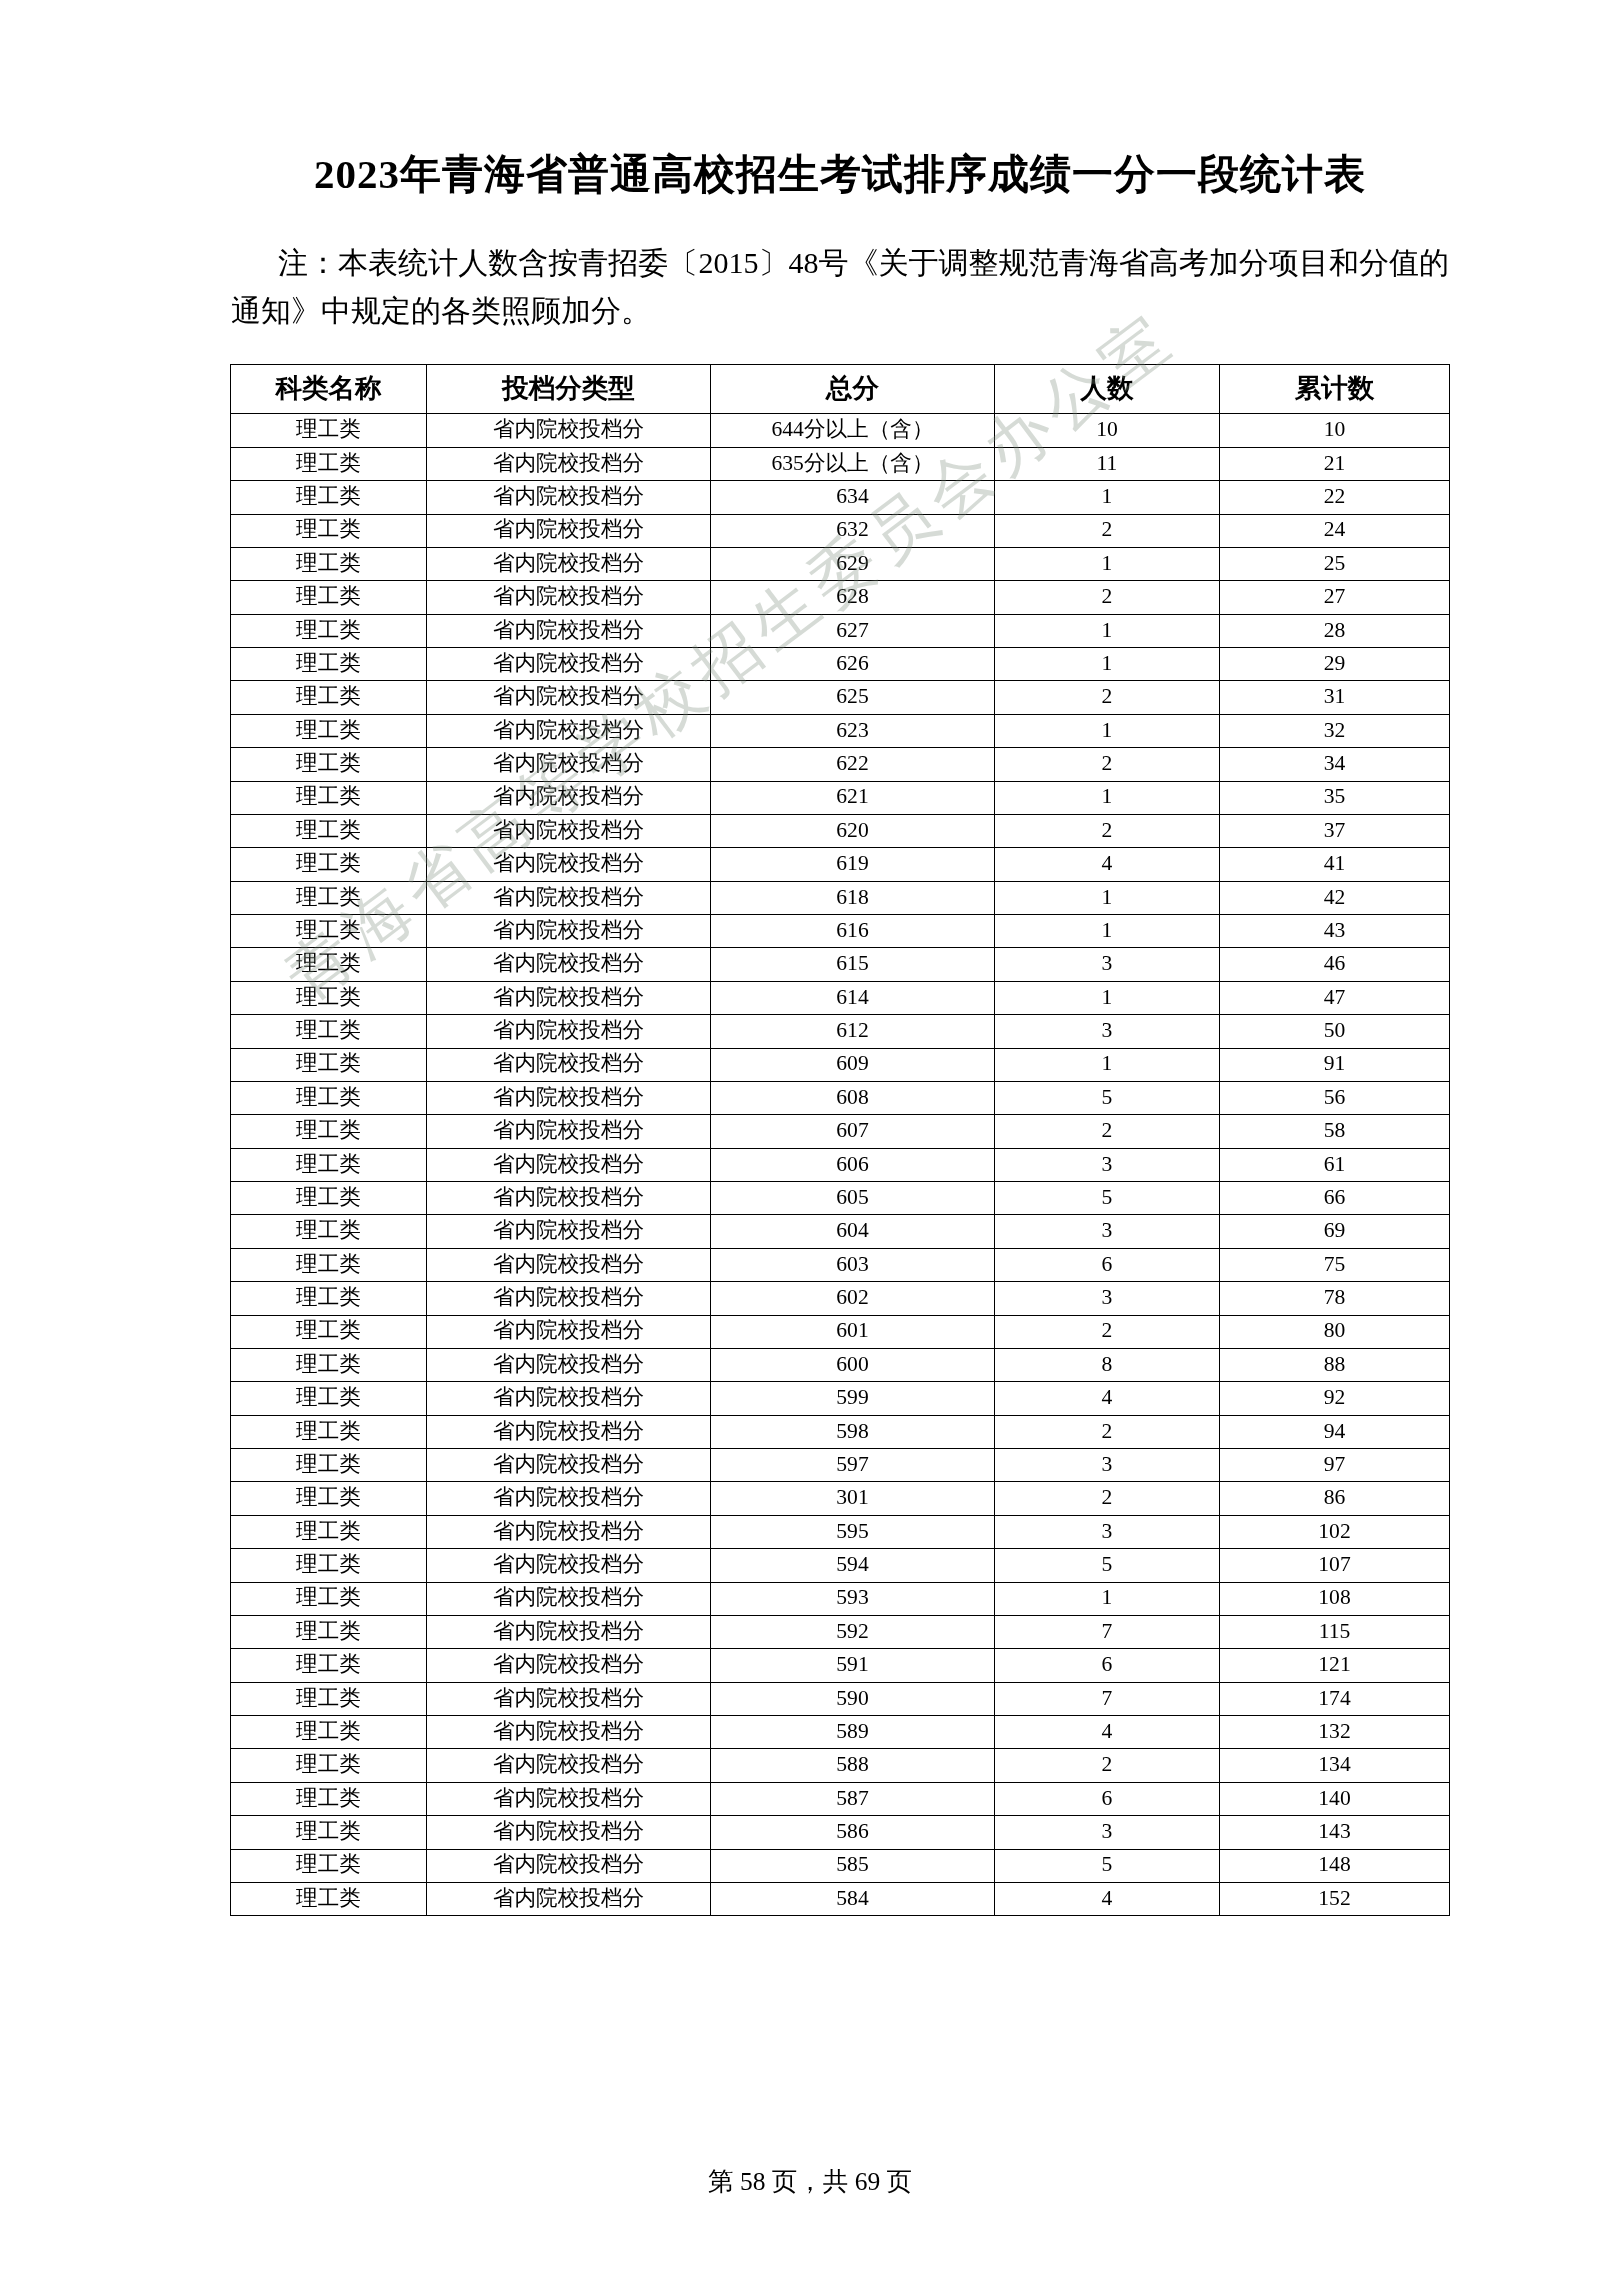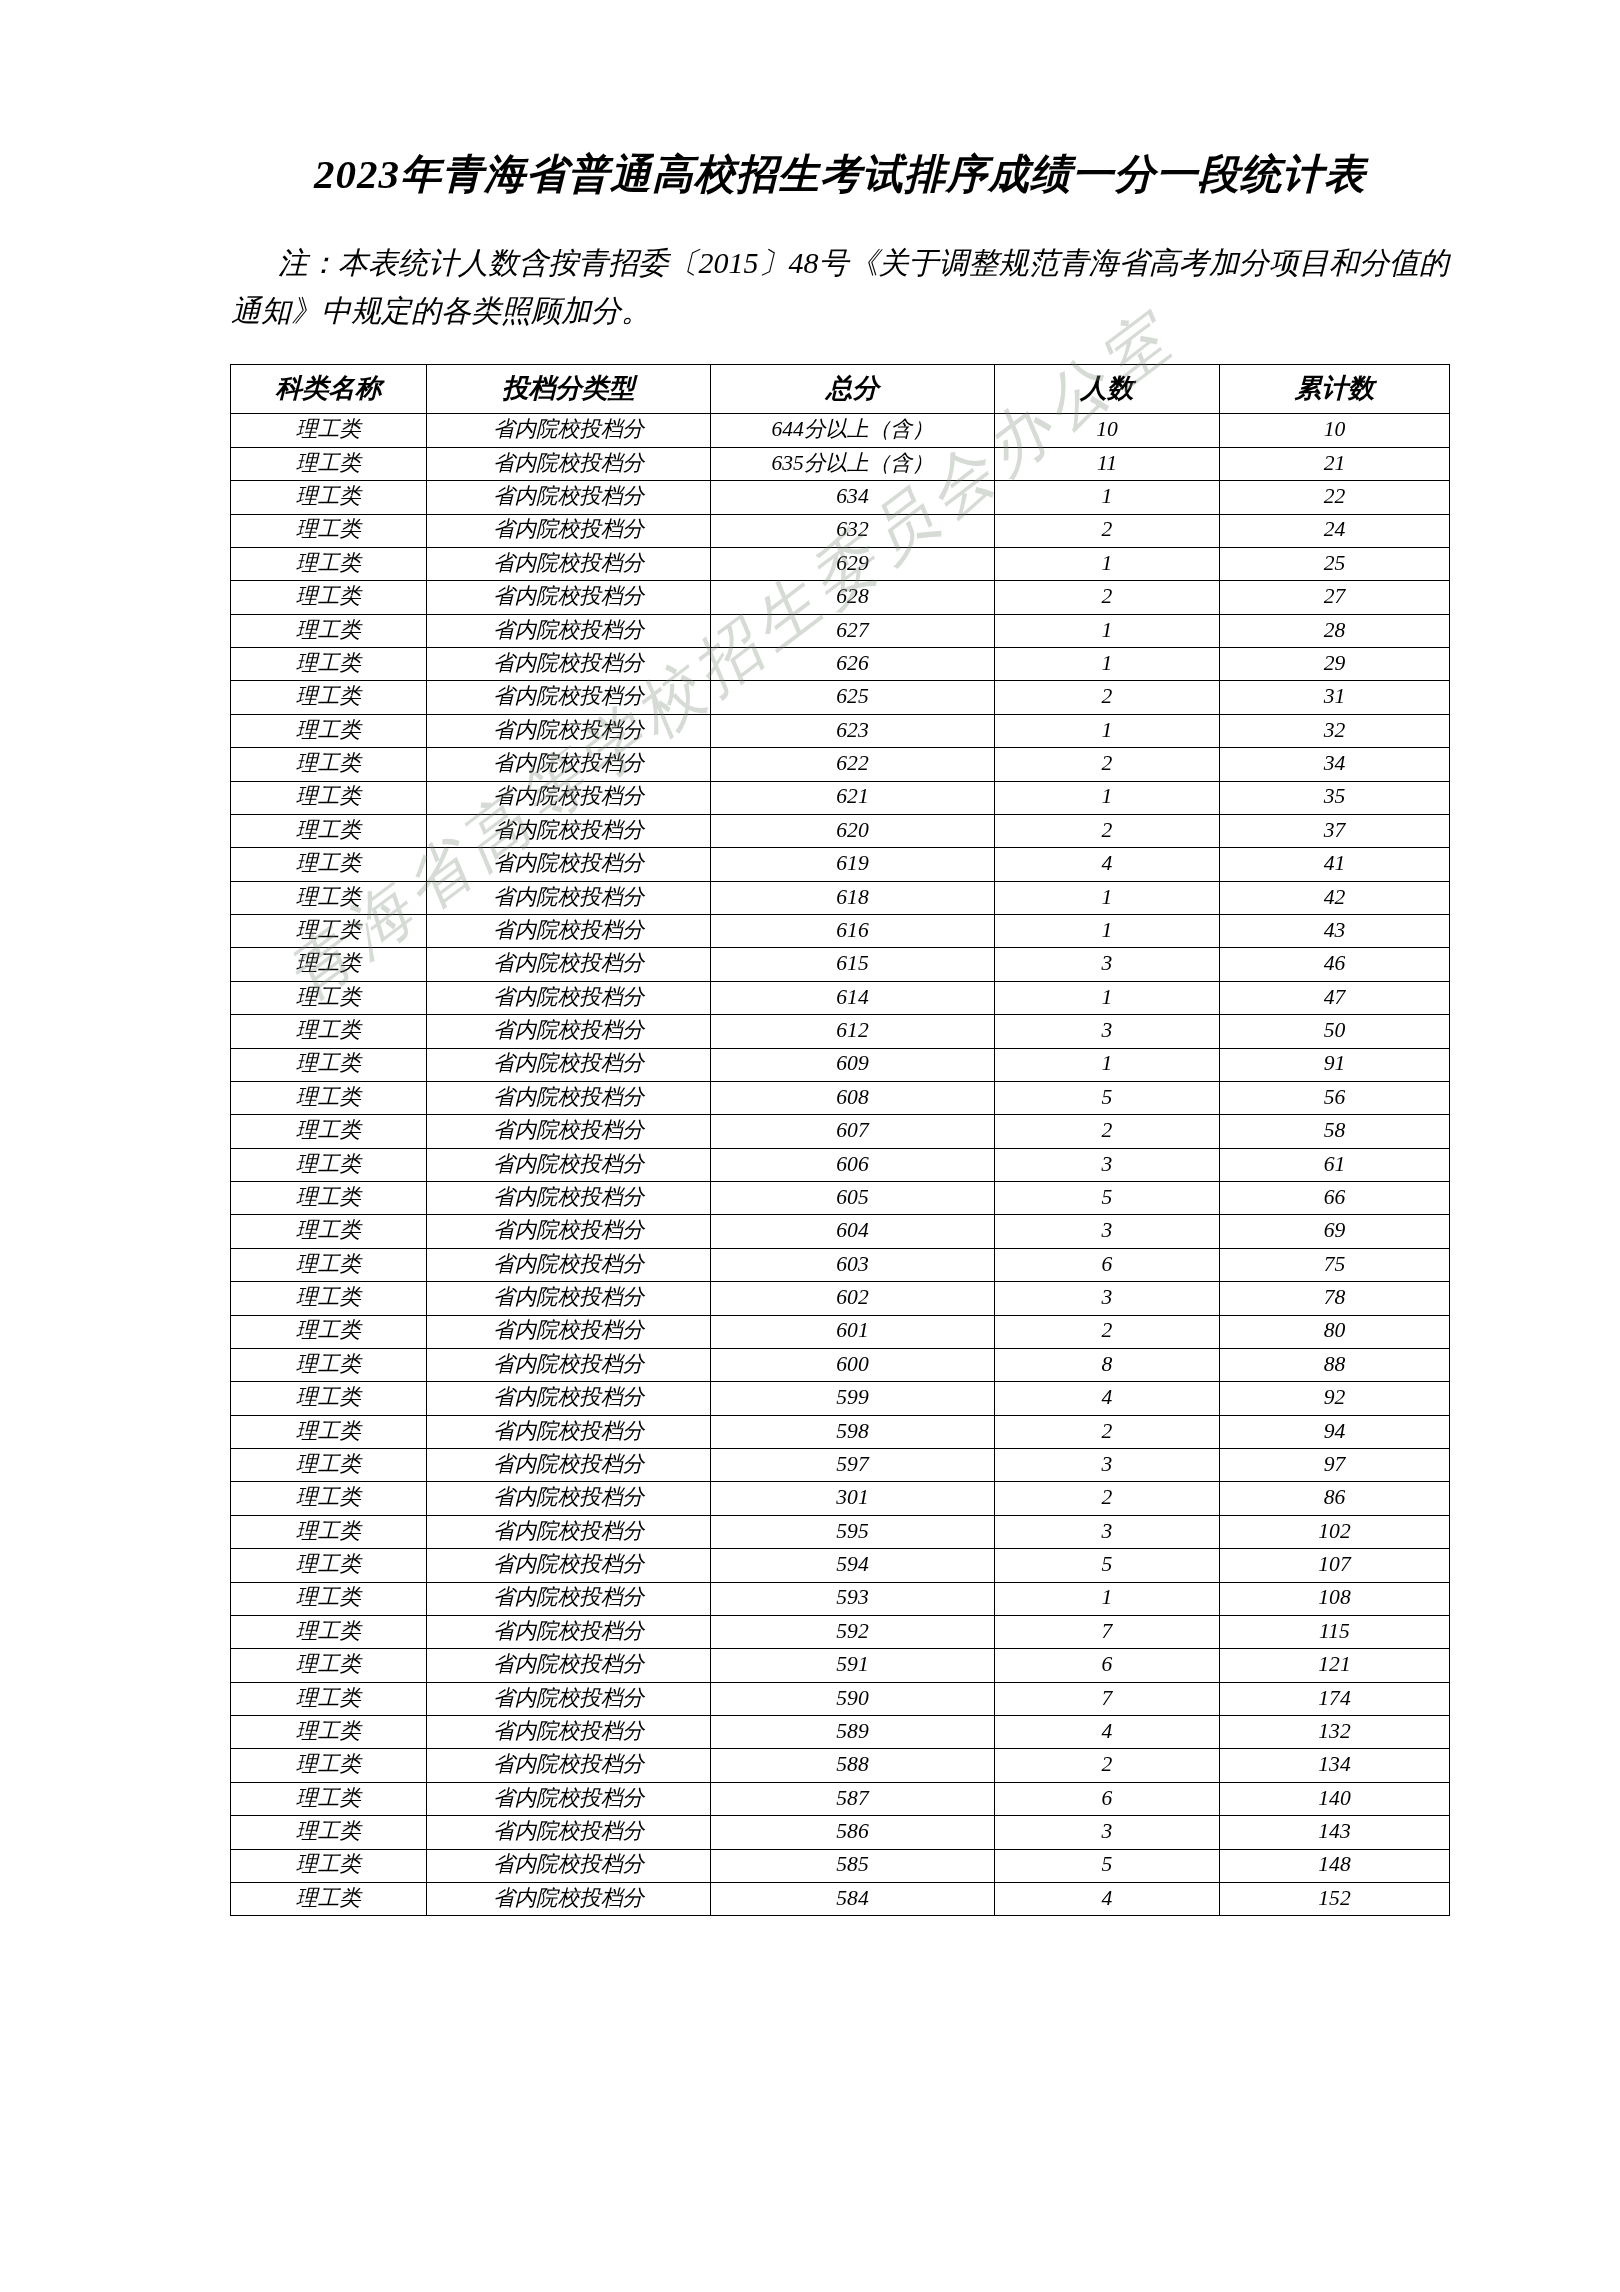--- a/index.html
+++ b/index.html
@@ -14,21 +14,20 @@
     color: #000000;
     position: relative;
     overflow: hidden;
   }
   .page {
     position: relative;
     width: 1620px;
     height: 2264px;
     box-sizing: border-box;
     padding: 147px 112px 0 172px;
-    font-style: italic;
   }
   .doc-title {
     text-align: center;
     font-size: 41px;
     font-weight: bold;
     line-height: 1.35;
     letter-spacing: 1px;
     margin: 0;
   }
   .doc-title .line2 {
@@ -447,15 +446,18 @@
           <td>4</td>
           <td>152</td>
         </tr>
       </tbody>
   </table>
 
   <div class="watermark">
     <span>青海省高等学校招生委员会办公室</span>
   </div>
 
+  <div class="footer">
+    <span>第 58 页，共 69 页</span>
+  </div>
 
 </div>
 
 
 </body></html>

